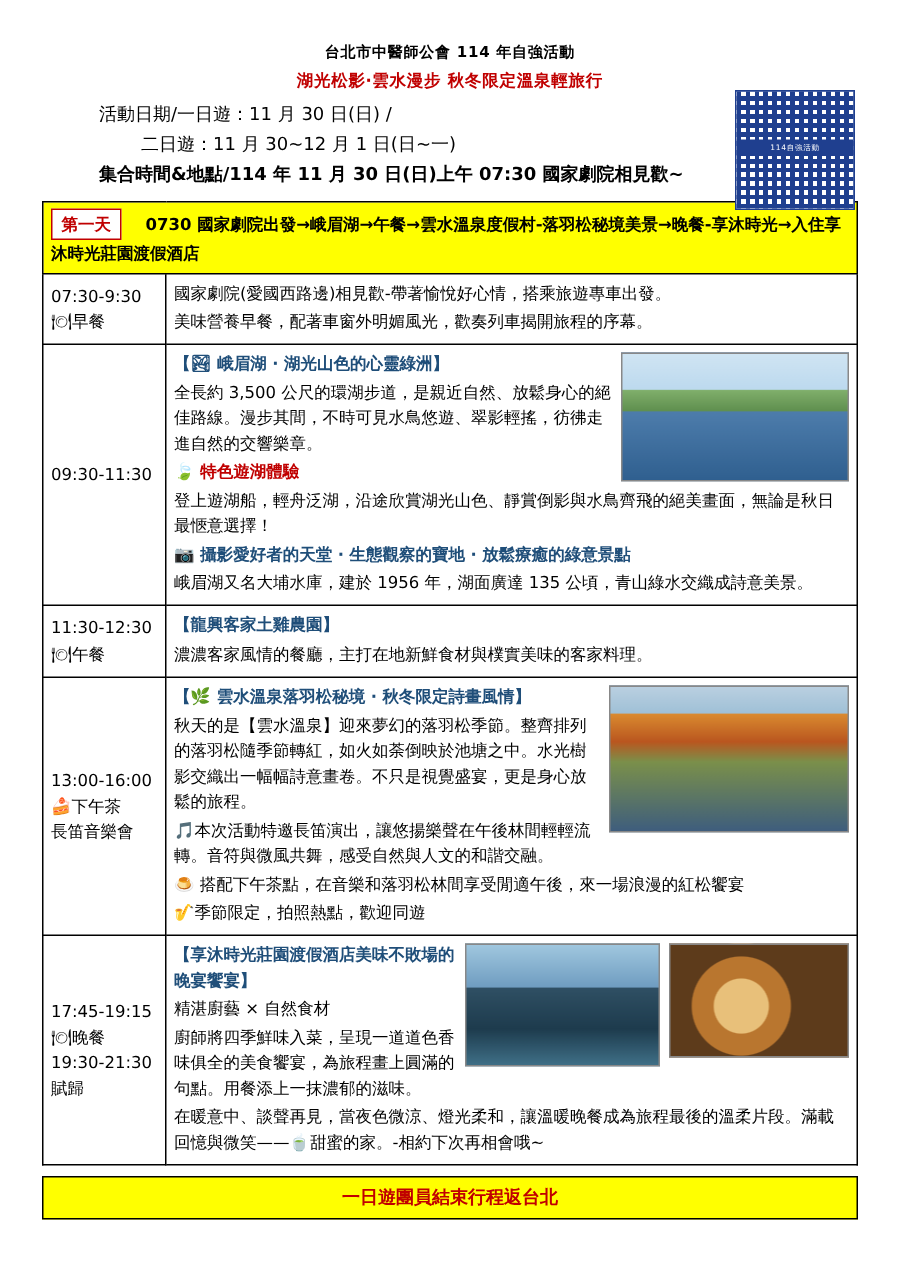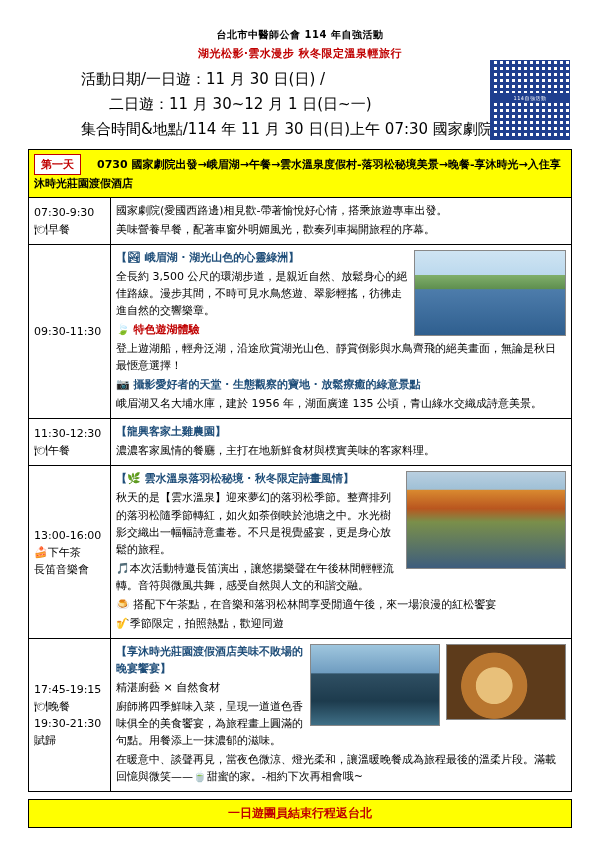--- a/index.html
+++ b/index.html
@@ -25,27 +25,27 @@
   }
   .title2{
     text-align:center;
     font-size:11px;
     font-weight:bold;
     color:#c00000;
     letter-spacing:0.5px;
     margin:2px 0 6px 0;
   }
   .meta{
-    font-size:15px;
+    font-size:12px;
     line-height:1.65;
-    margin-left:53px;
+    margin-left:38px;
   }
   .meta .ln{white-space:nowrap;}
   .meta .indent{padding-left:28px;}
-  .bold{font-weight:normal;}
+  .bold{font-weight:bold;}
   .qr{
     position:absolute;
     right:30px;
     top:60px;
     width:78px;height:78px;
     background:
        repeating-linear-gradient(0deg,#1f3f8f 0 3px,transparent 3px 6px),
        repeating-linear-gradient(90deg,#1f3f8f 0 3px,transparent 3px 6px);
     background-color:#fff;
     border:1px solid #1f3f8f;

